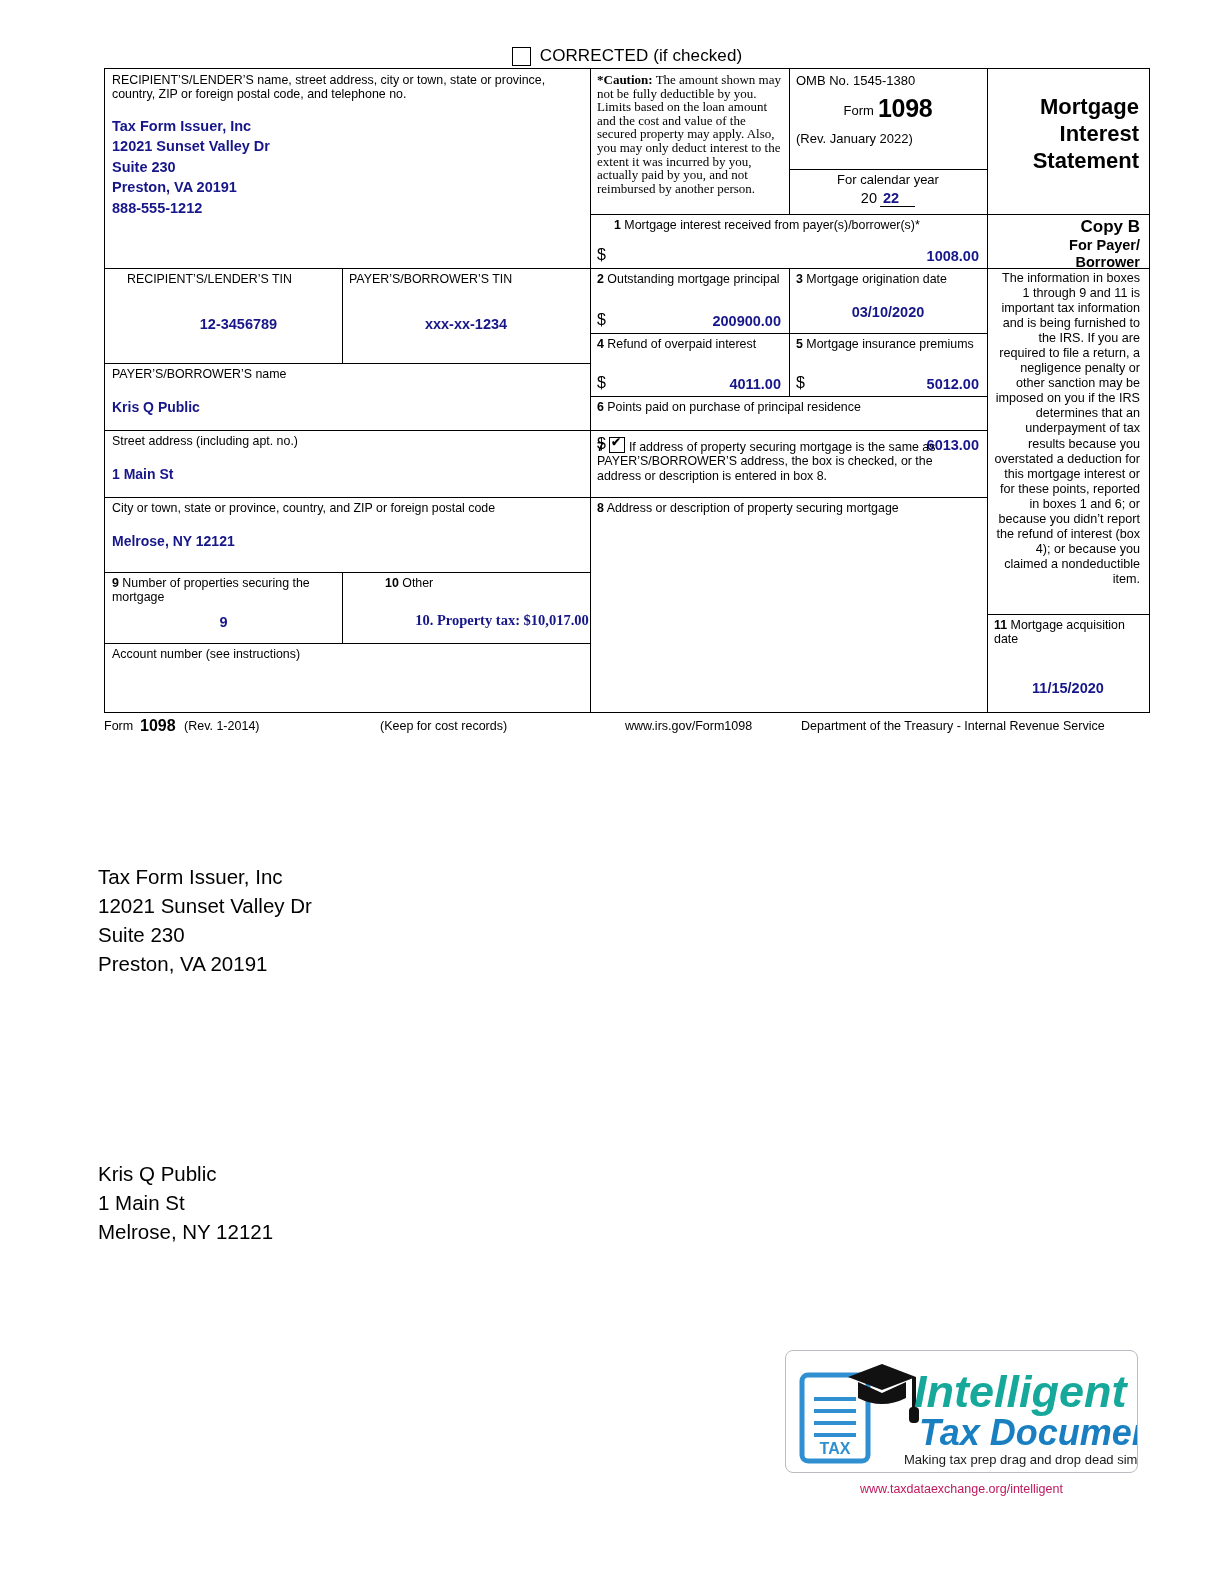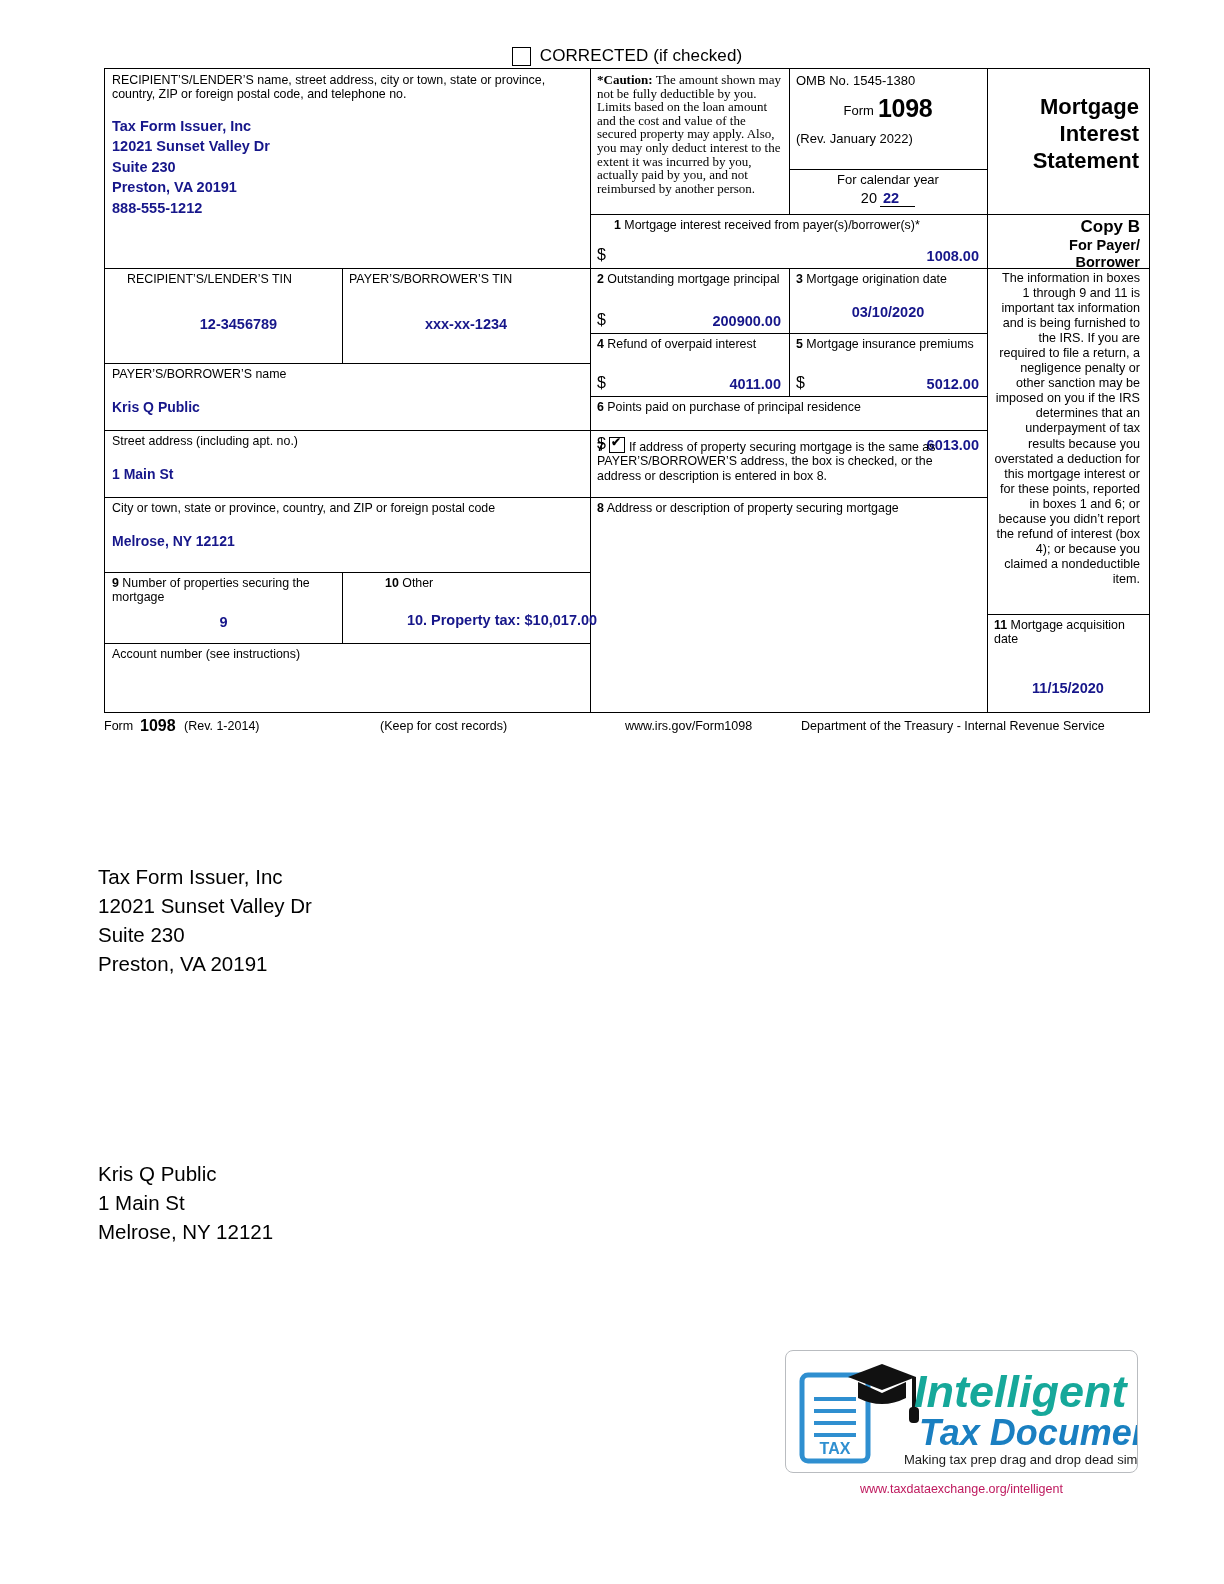--- a/index.html
+++ b/index.html
@@ -325,21 +325,21 @@
       <span>Number of properties securing the mortgage</span>
     </div>
     <div class="centerval" style="top:42px;">9</div>
   </div>
 
   <div class="cell" style="left:237px; top:503px; width:248px; height:71px;margin-left:36px;">
     <div class="cap">
       <span class="bold">10</span>
       <span>Other</span>
     </div>
-    <div class="centerval" style="top:40px;">10. Property tax: $10,017.00</div>
+    <div class="centerval" style="top:40px;font-family:Liberation Serif, serif;">10. Property tax: $10,017.00</div>
   </div>
 
   <div class="cell" style="left:0; top:574px; width:485px; height:69px;">
     <div class="cap">Account number (see instructions)</div>
   </div>
 
   <div class="cell" id="caution-cell" style="left:485px; top:0; width:199px; height:145px;">
     <div class="cap">
       <span class="bold">*Caution:</span><span> The amount shown may not be fully deductible by you. Limits based on the loan amount and the cost and value of the secured property may apply. Also, you may only deduct interest to the extent it was incurred by you, actually paid by you, and not reimbursed by another person.</span>
     </div>

